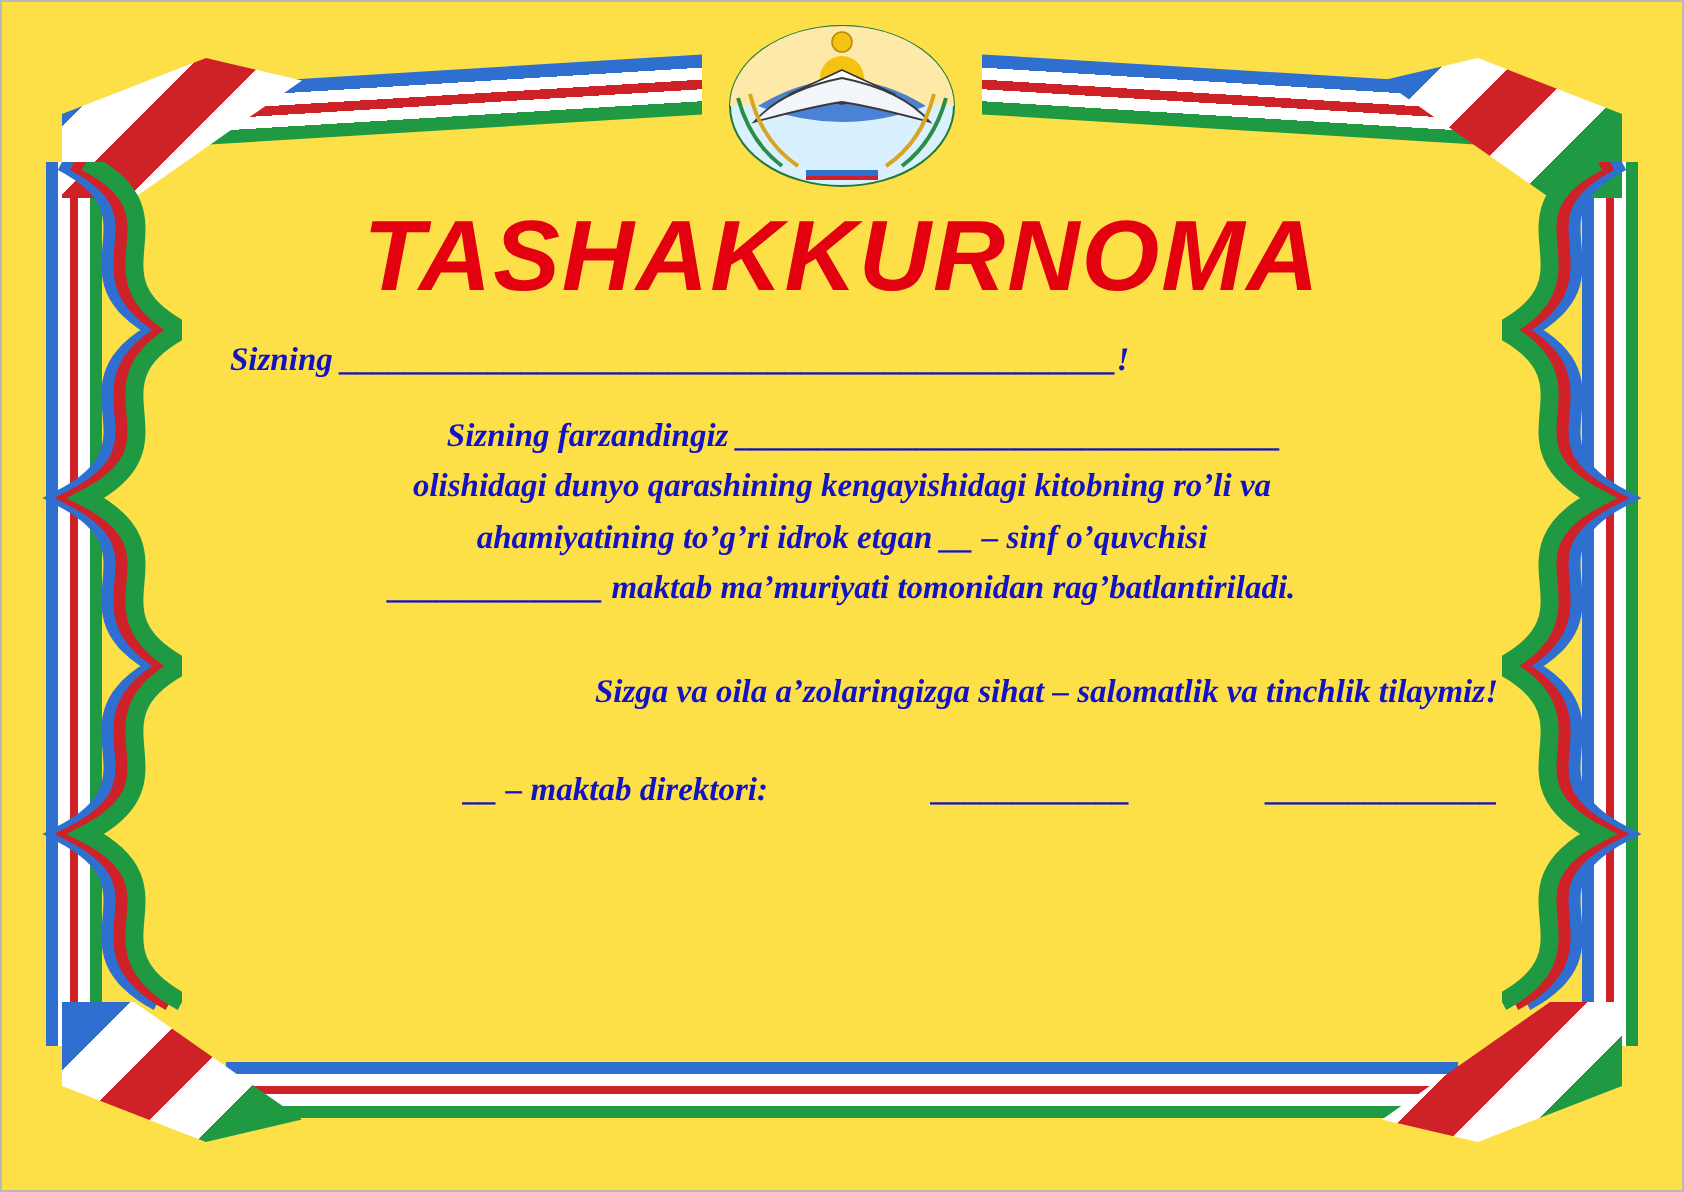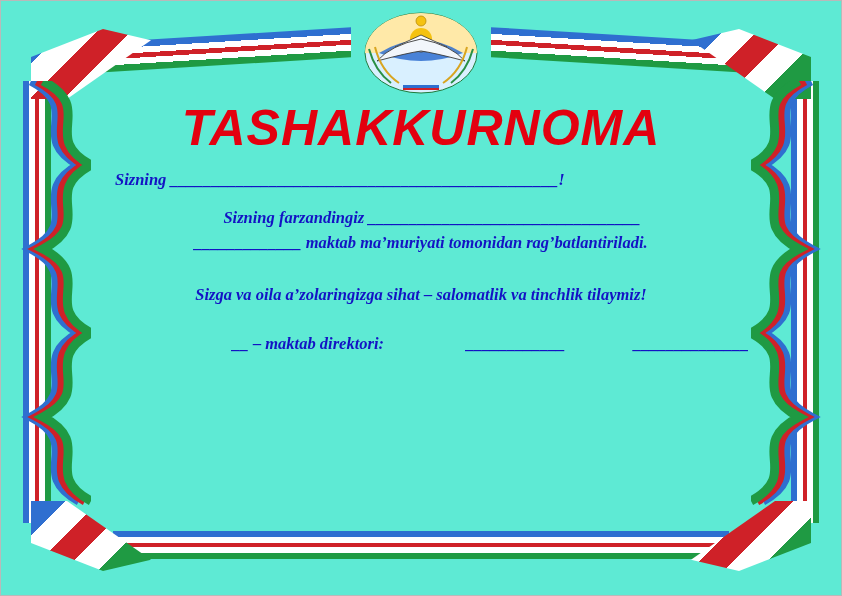--- a/index.html
+++ b/index.html
@@ -12,21 +12,21 @@
     background: #ffffff;
     font-family: "Liberation Serif", serif;
     overflow: hidden;
   }
   #certificate {
     position: relative;
     width: 842px;
     height: 596px;
     box-sizing: border-box;
     border: 1px solid #b9b9b9;
-    background: #5eead4;
+    background: #fde047;
     overflow: hidden;
   }
 
   
   .ribbon-band {
     position: absolute;
     background: linear-gradient(to bottom,
         #2f6fd0 0%, #2f6fd0 22%,
         #ffffff 22%, #ffffff 42%,
         #cf2128 42%, #cf2128 58%,
@@ -118,21 +118,21 @@
     margin-top: 10px;
     white-space: nowrap;
   }
   .para {
     margin-top: 12px;
     text-align: center;
   }
   .para .indent { display: inline-block; width: 22px; }
   .wish {
     margin-top: 26px;
-    text-align: center;
+    text-align: right;
     padding-left: 0px;
   }
   .signature {
     margin-top: 24px;
     text-align: right;
     padding-left: 48px;
   }
   .sig-gap-1 { display: inline-block; width: 74px; }
   .sig-gap-2 { display: inline-block; width: 60px; }
 </style>
@@ -194,20 +194,22 @@
     <div class="body-text line-greeting">
       <span>Sizning</span>
       <span>_______________________________________________</span><span>!</span>
     </div>
 
     <div class="body-text para">
       <div>
         <span class="indent"></span><span>Sizning    farzandingiz</span>
         <span>_________________________________</span>
       </div>
+      <div>olishidagi dunyo qarashining kengayishidagi kitobning ro’li va</div>
+      <div>ahamiyatining to’g’ri idrok etgan __ – sinf o’quvchisi</div>
       <div>
         <span>_____________</span>
         <span>maktab ma’muriyati tomonidan rag’batlantiriladi.</span>
       </div>
     </div>
 
     <div class="body-text wish">Sizga va oila a’zolaringizga sihat – salomatlik va tinchlik tilaymiz!</div>
 
     <div class="body-text signature">
       <span>__ – maktab direktori:</span>

